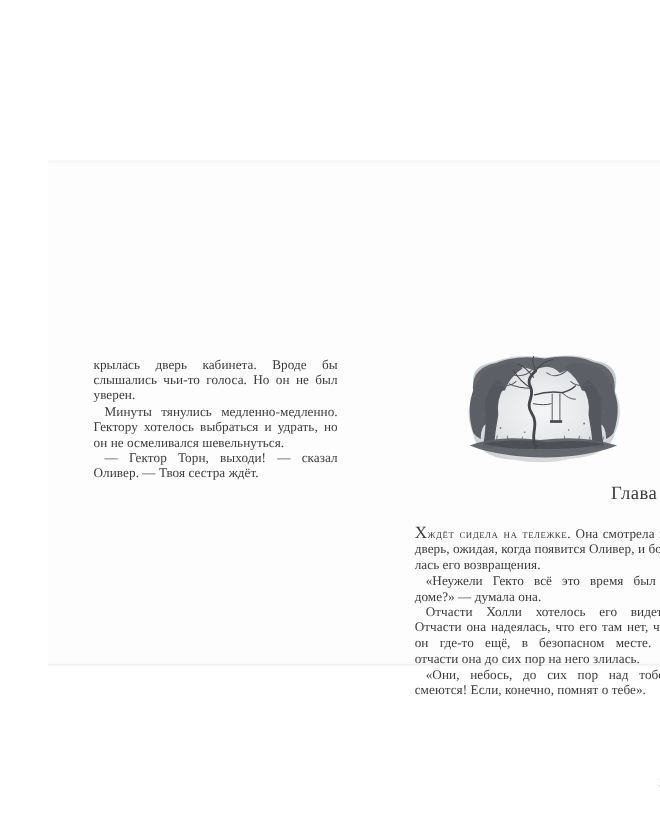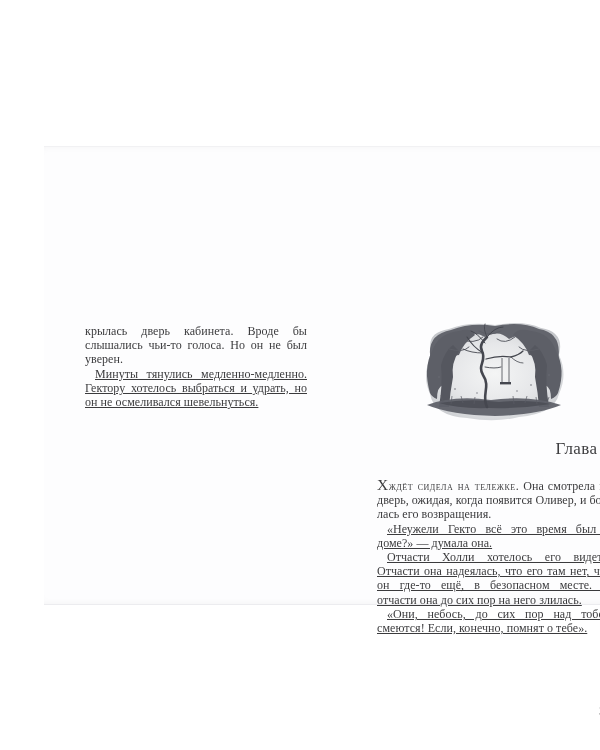--- a/index.html
+++ b/index.html
@@ -4,41 +4,42 @@
 <style>
   html,body{margin:0;padding:0;background:#ffffff;}
   .canvas{position:relative;width:600px;height:750px;background:#ffffff;overflow:hidden;
           font-family:"Liberation Serif","DejaVu Serif",serif;color:#3b3b3d;}
   .spread{position:absolute;left:0;top:146px;width:600px;height:457px;background:#fdfdfe;
           border-top:1px solid #f1f1f3;border-bottom:1px solid #ececef;
           box-shadow:inset 0 5px 8px -6px rgba(0,0,0,.05), inset 0 -5px 8px -6px rgba(0,0,0,.06);margin-left:44px;}
   .text-col{position:absolute;font-size:12px;line-height:14.2px;text-align:justify;
             letter-spacing:.05px;}
   .text-col p{margin:0;padding:0;hyphens:manual;}
-  .text-col p.ind{text-indent:10px;text-decoration:underline;}
+  .text-col p.ind{text-indent:10px;}
   .left-col{left:41px;top:177px;width:222px;}
   .right-col{left:333px;top:331px;width:234px;}
   .illustration{position:absolute;left:375px;top:172px;width:150px;height:104px;}
   .chapter-title{position:absolute;left:333px;top:292px;width:234px;margin:0;
                  font-size:17px;font-weight:normal;text-align:right;color:#3e3e40;
                  letter-spacing:.4px;}
   .opening .initial{font-size:15.5px;letter-spacing:.5px;}
   .opening .smallcaps{font-variant:small-caps;letter-spacing:.5px;}
   .page-number{position:absolute;left:333px;top:557px;width:234px;text-align:right;
                font-size:12px;color:#737373;}
 </style>
 </head>
 <body>
 
 <div class="canvas">
   <div class="spread">
 
     <div class="text-col left-col">
       <p>крылась дверь кабинета. Вроде бы слышались чьи-то голоса. Но он не был уверен.</p>
       <p class="ind">Минуты тянулись медленно-медленно. Гекто­ру хотелось выбраться и удрать, но он не осме­ливался шевельнуться.</p>
+      <p class="ind">— Гектор Торн, выходи! — сказал Оливер. — Твоя сестра ждёт.</p>
     </div>
 
     <div class="illustration">
       <svg width="150" height="104" viewBox="0 0 150 104">
         <defs>
           <radialGradient id="mist" cx="0.5" cy="0.52" r="0.62">
             <stop offset="0" stop-color="#f4f5f5"></stop>
             <stop offset="0.5" stop-color="#e6e7e9"></stop>
             <stop offset="0.8" stop-color="#d4d6d9"></stop>
             <stop offset="1" stop-color="#bfc1c5"></stop>

